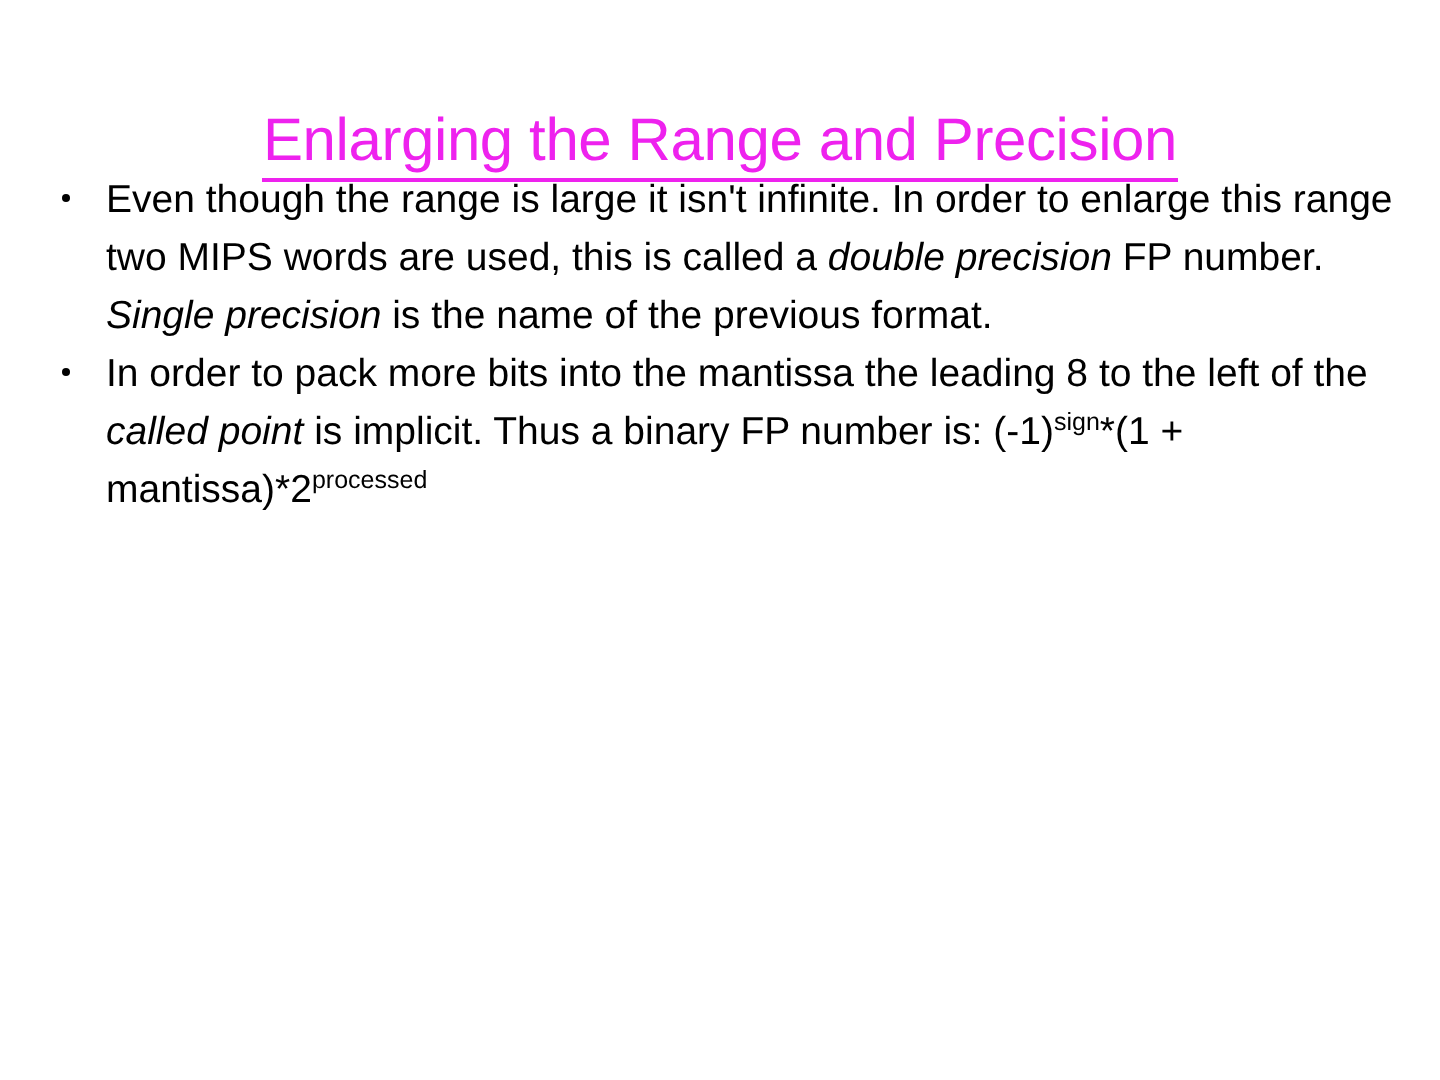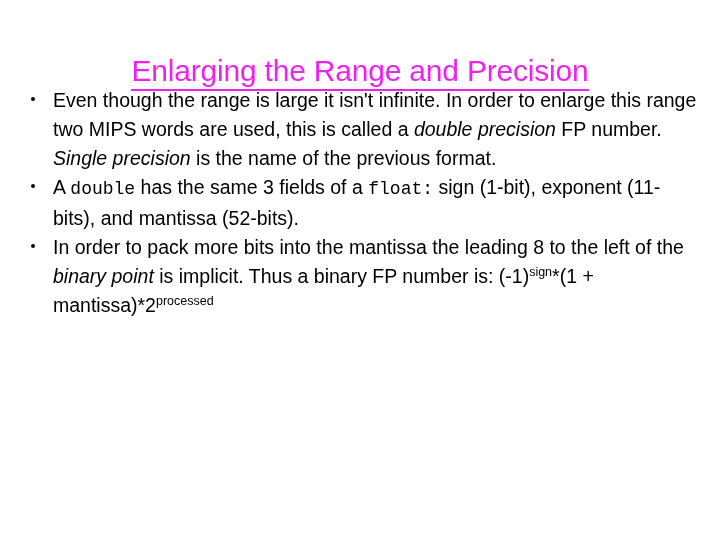--- a/index.html
+++ b/index.html
@@ -103,20 +103,19 @@
 
 <div class="slide">
 
   <h1 class="slide-title">
     <span class="title-text">Enlarging the Range and Precision</span>
   </h1>
 
   <div class="body-block">
     <ul class="bullets">
         <li class="bullet"><span class="dot"></span><span>Even though the range is large it isn't infinite. In order to enlarge this range two MIPS words are used, this is called a </span><span class="it">double precision</span><span> FP number. </span><span class="it">Single precision</span><span> is the name of the previous format.</span></li>
-        <li class="bullet"><span class="dot"></span><span>A </span><span class="mono">double</span><span>  has the same 3 fields of a </span><span class="mono">float:</span><span>  sign (1-bit), exponent (11-bits), and mantissa (52-bits).</span></li>
-        <li class="bullet"><span class="dot"></span><span>In order to pack more bits into the mantissa the leading 8 to the left of the </span><span class="it">binary point</span><span> is implicit. Thus a binary FP number is: (-1)</span><sup class="sup">sign</sup><span>*(1 + mantissa)*2</span><sup class="sup">processed</sup></li>
+        <li class="bullet"><span class="dot"></span><span>In order to pack more bits into the mantissa the leading 8 to the left of the </span><span class="it">called point</span><span> is implicit. Thus a binary FP number is: (-1)</span><sup class="sup">sign</sup><span>*(1 + mantissa)*2</span><sup class="sup">processed</sup></li>
       </ul>
   </div>
 
   <div class="page-number">15</div>
 
 </div>
 
 </body></html>

